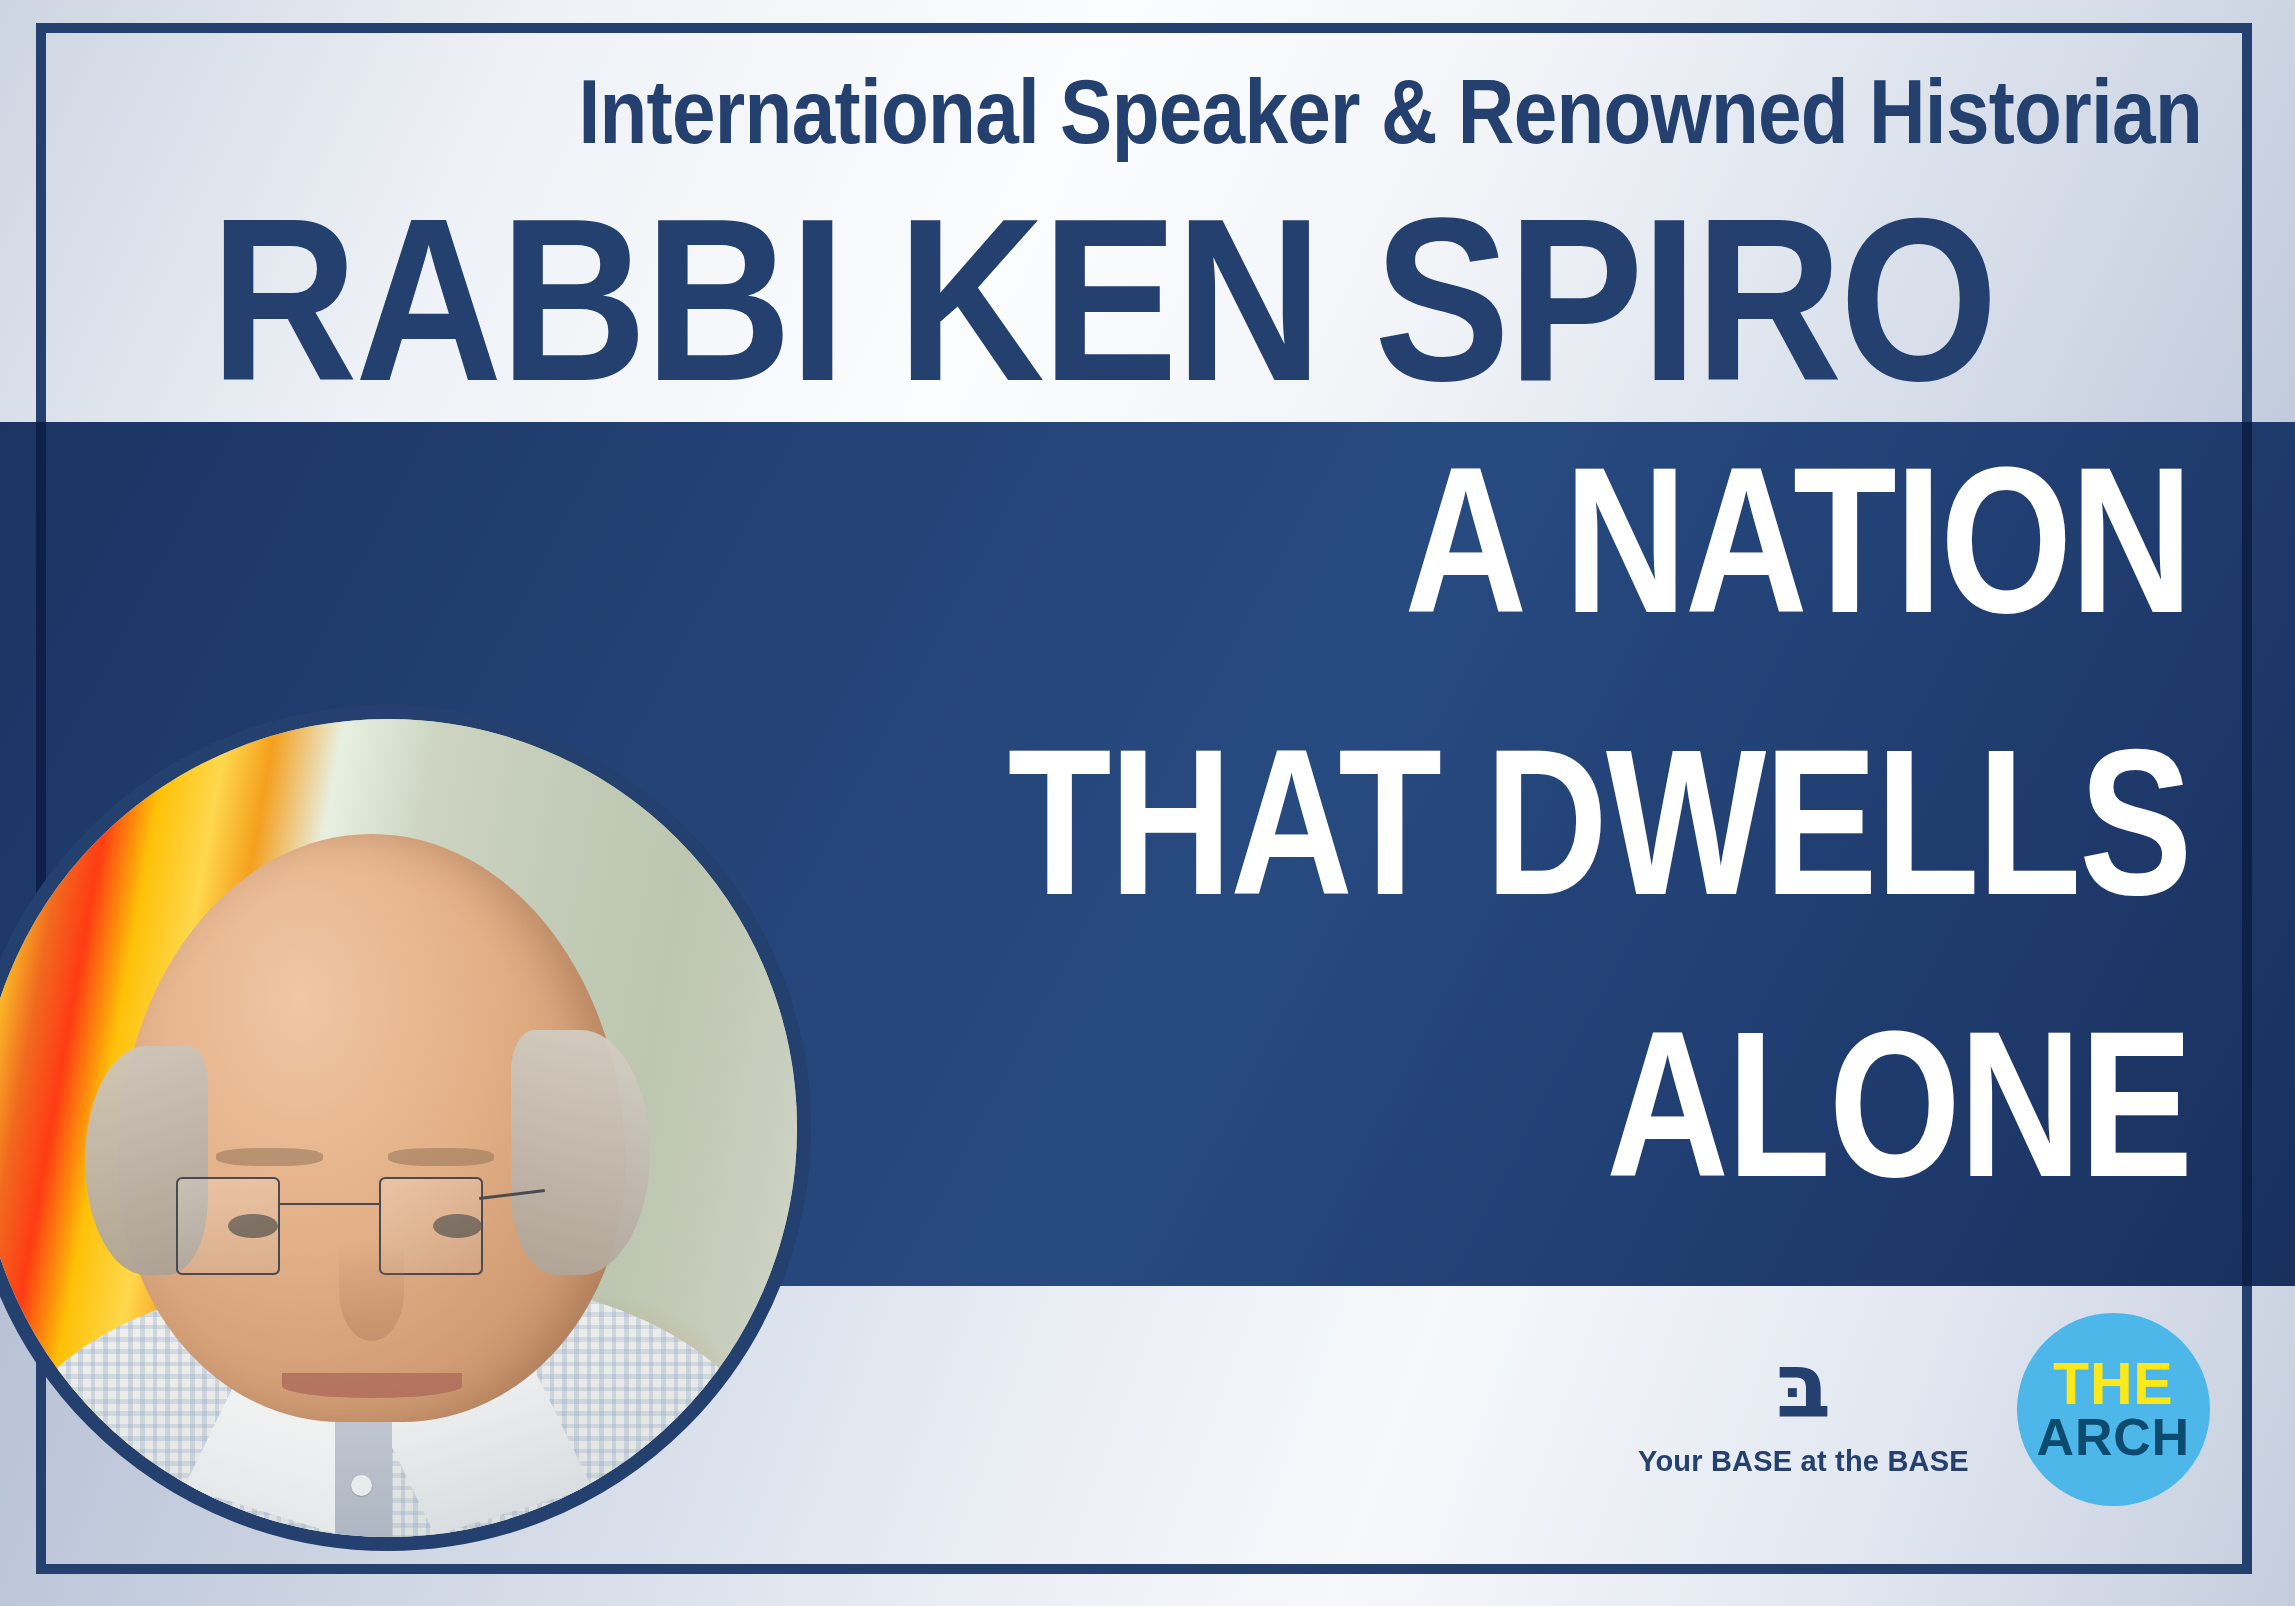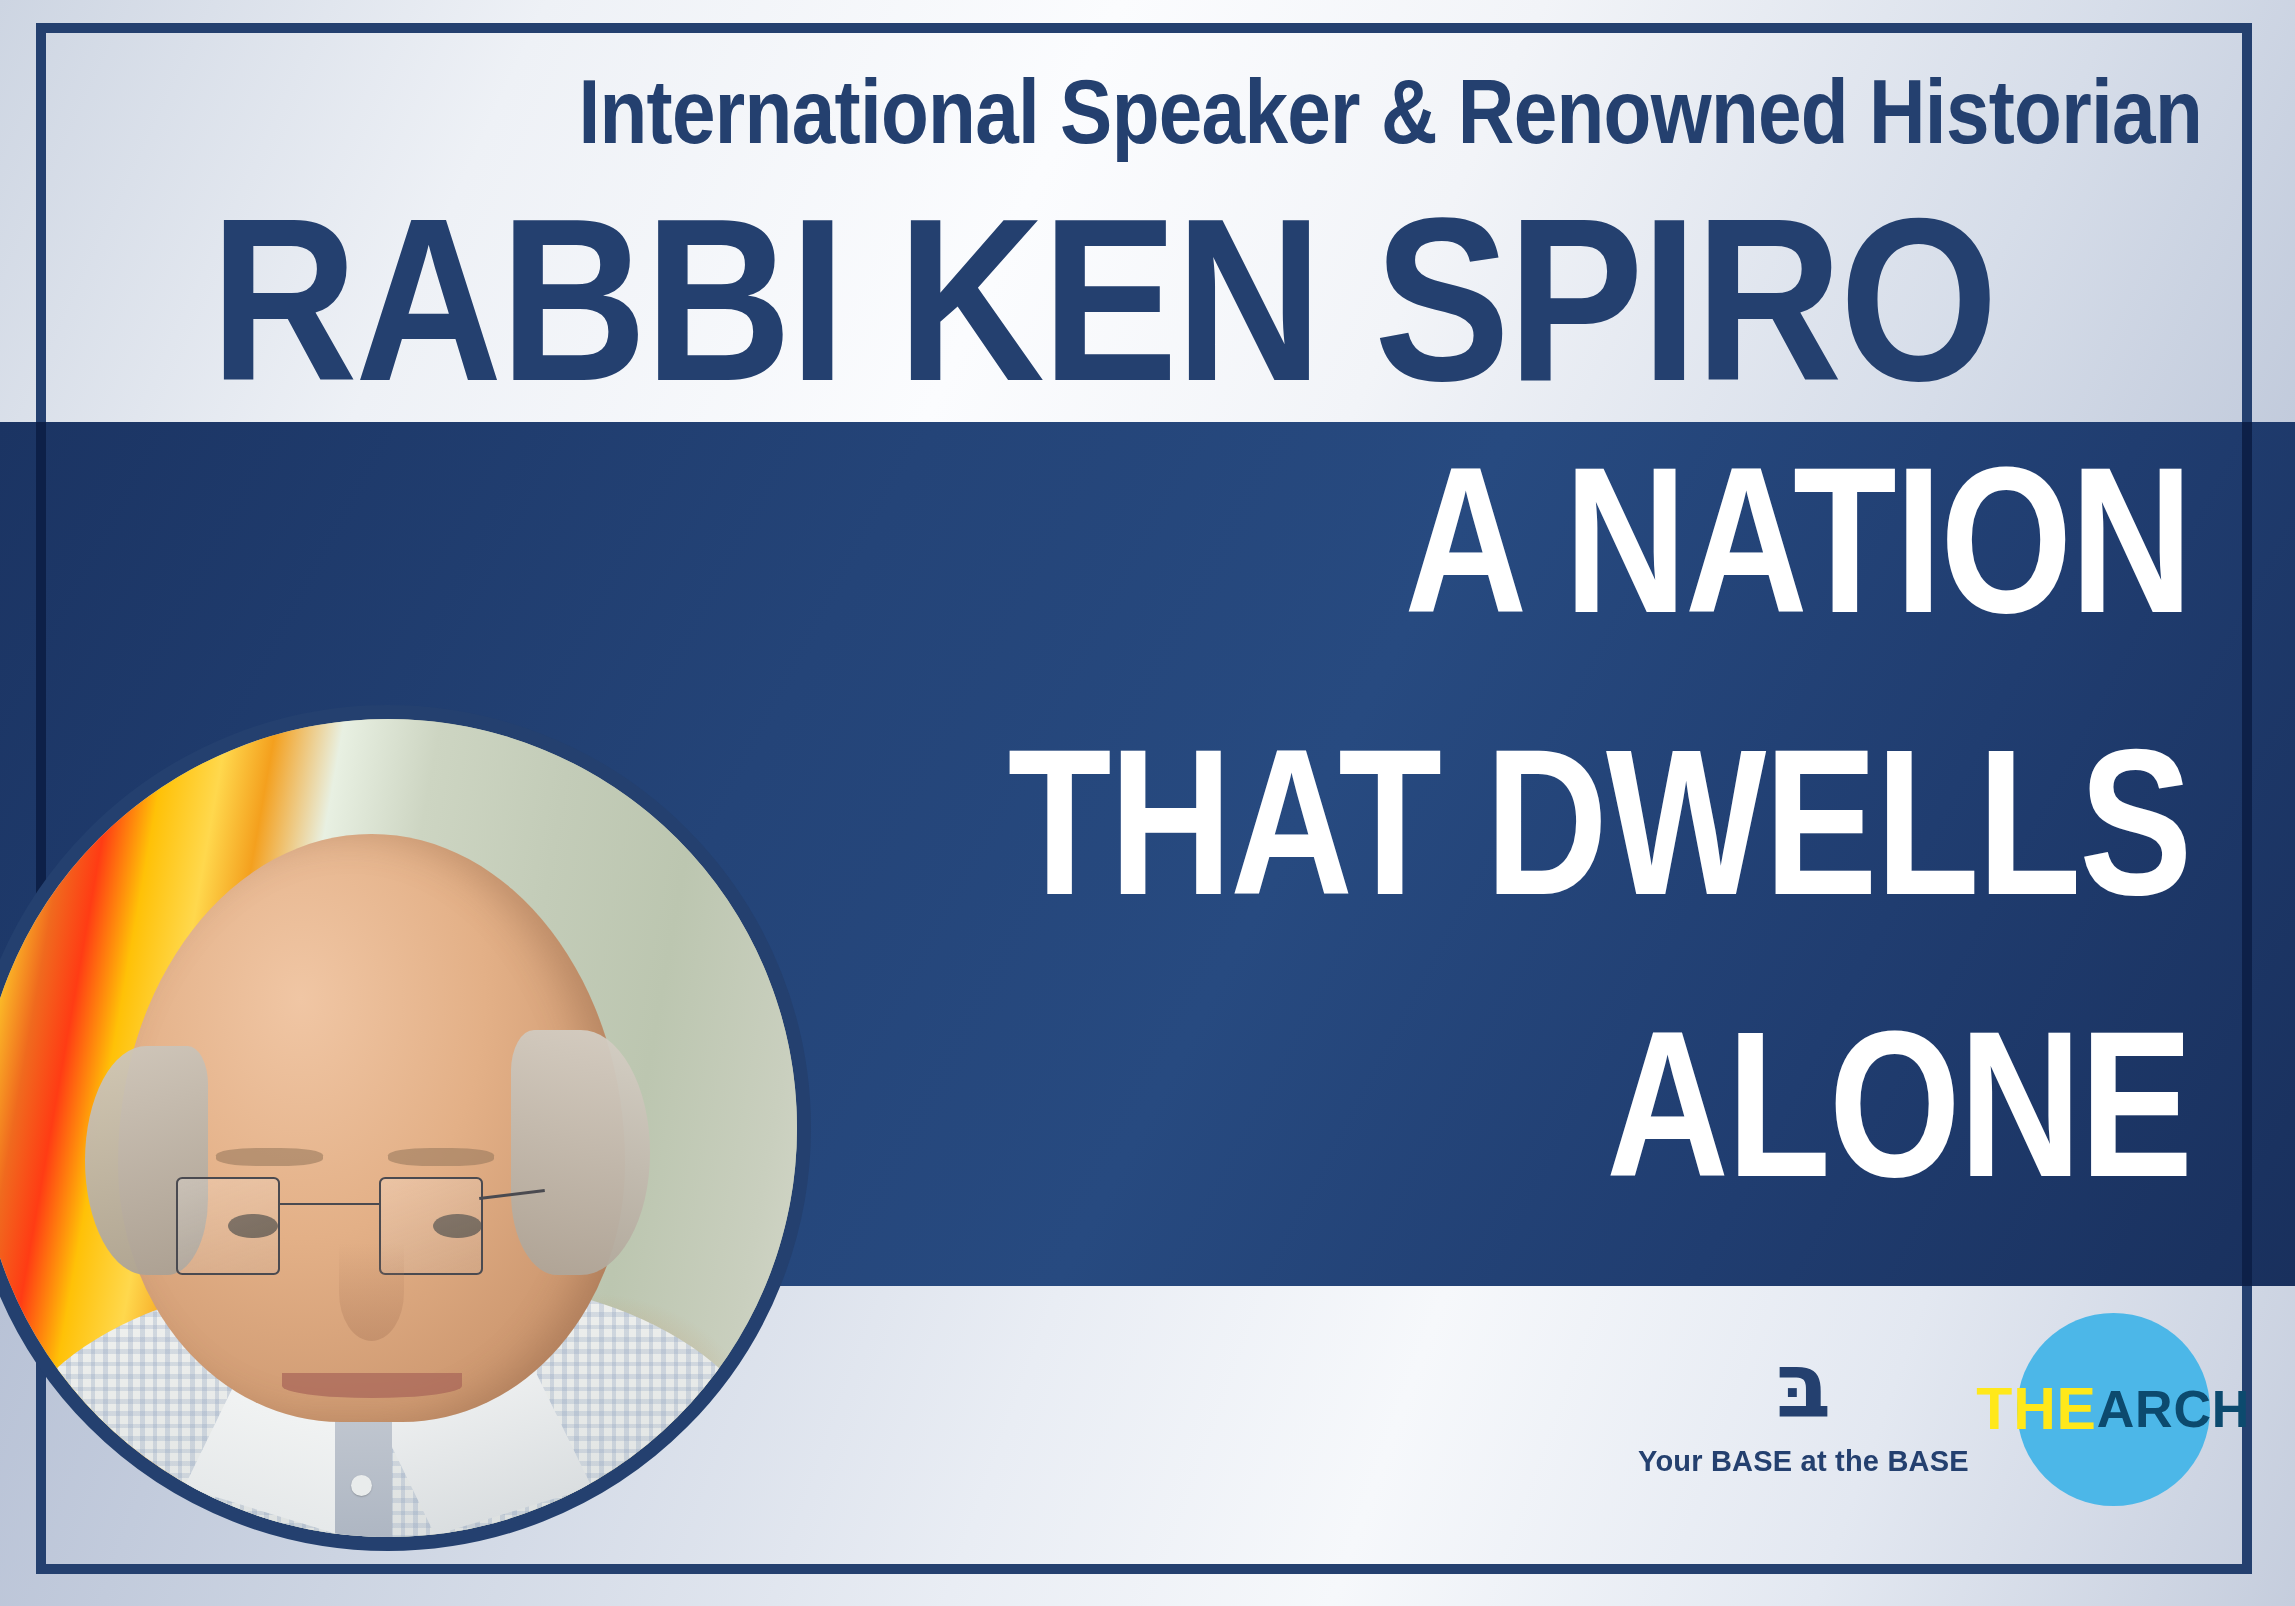--- a/index.html
+++ b/index.html
@@ -204,21 +204,21 @@
     font-size:66px;line-height:1;font-weight:400;letter-spacing:2.3px;
     white-space:nowrap;
   }
   .base-tag{
     color:#24406f;font-size:29px;line-height:1;font-weight:700;
     margin-top:10.8px;letter-spacing:0.2px;white-space:nowrap;
   }
   .arch-logo{
     width:193px;height:193px;border-radius:50%;
     background:#4cb7e8;
-    display:flex;flex-direction:row;align-items:center;justify-content:center;
+    display:flex;flex-direction:column;align-items:center;justify-content:center;
     gap:0;
   }
   .arch-the{color:#ffe81a;font-size:59px;line-height:.96;font-weight:700;letter-spacing:0.8px;}
   .arch-arch{color:#0c4a6e;font-size:52px;line-height:.96;font-weight:700;letter-spacing:0.8px;}
 </style>
 </head>
 <body>
 
 <div class="poster">
 

